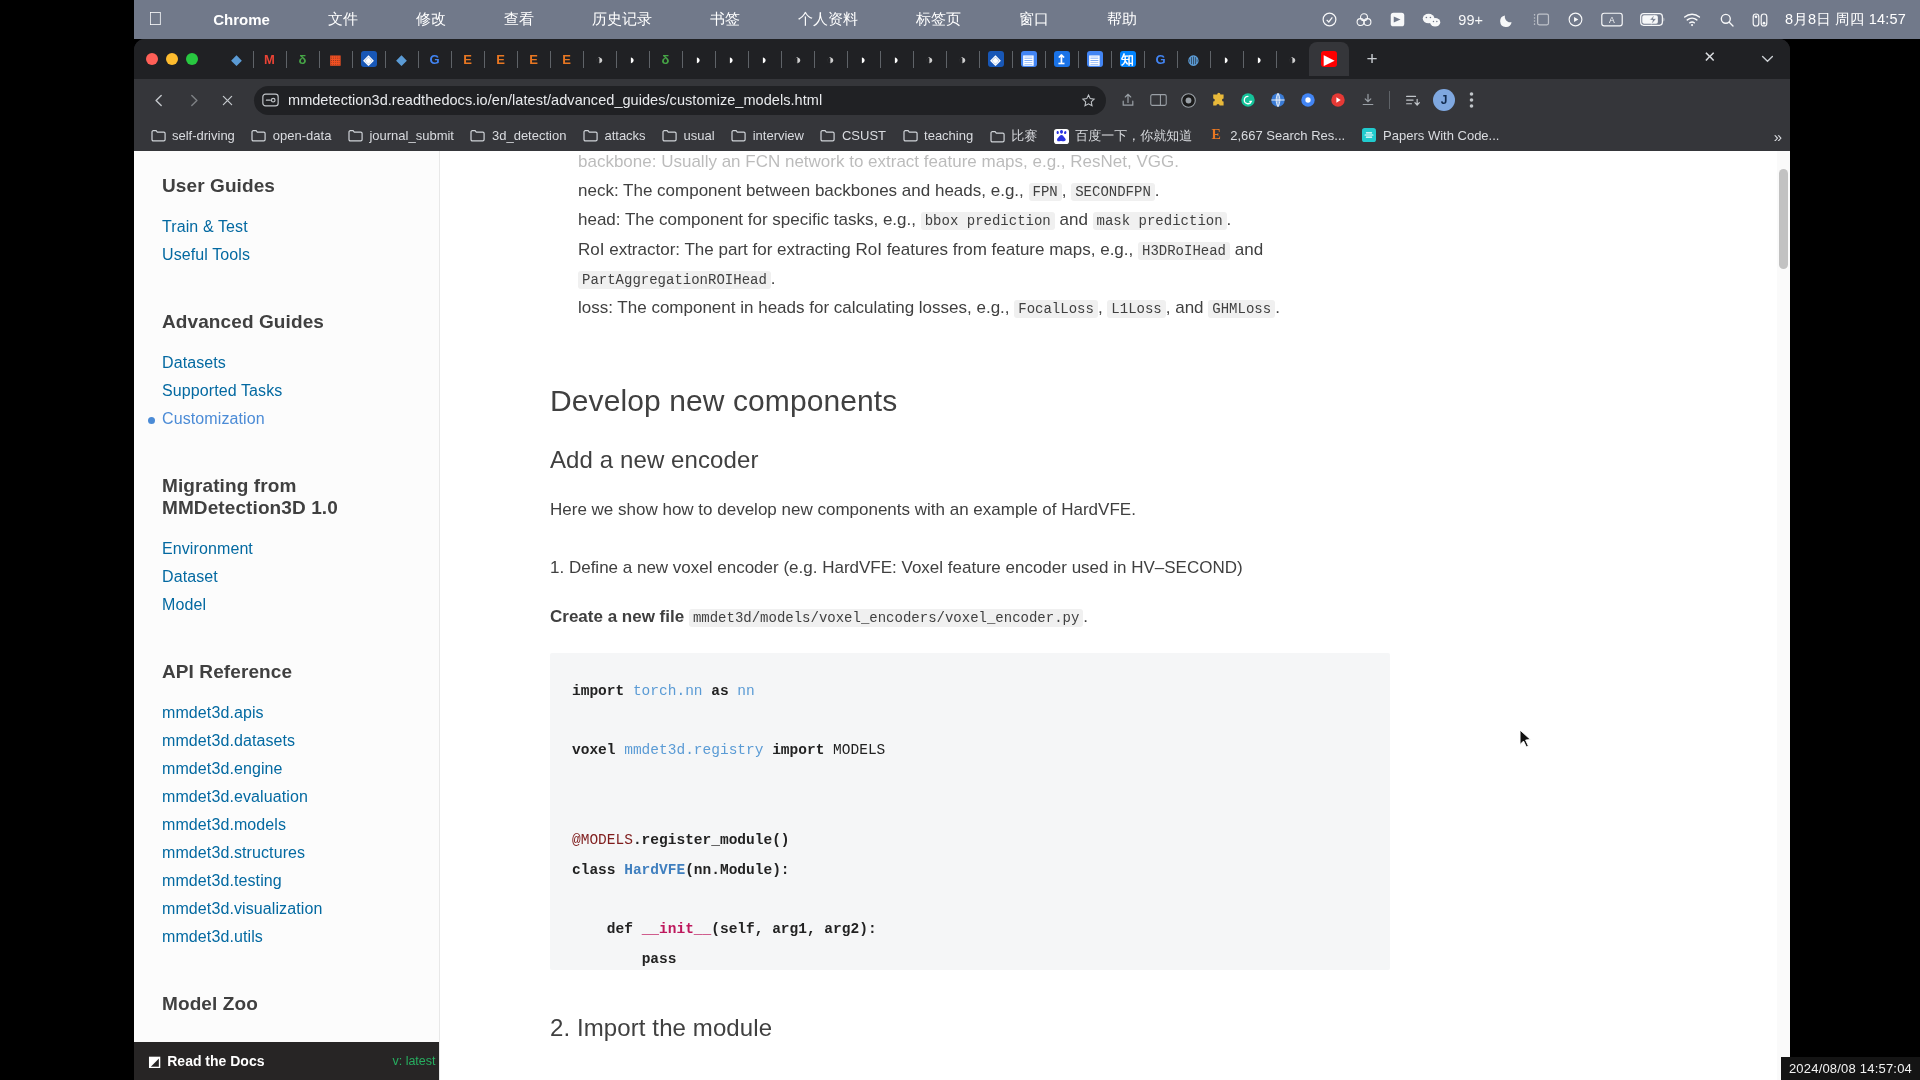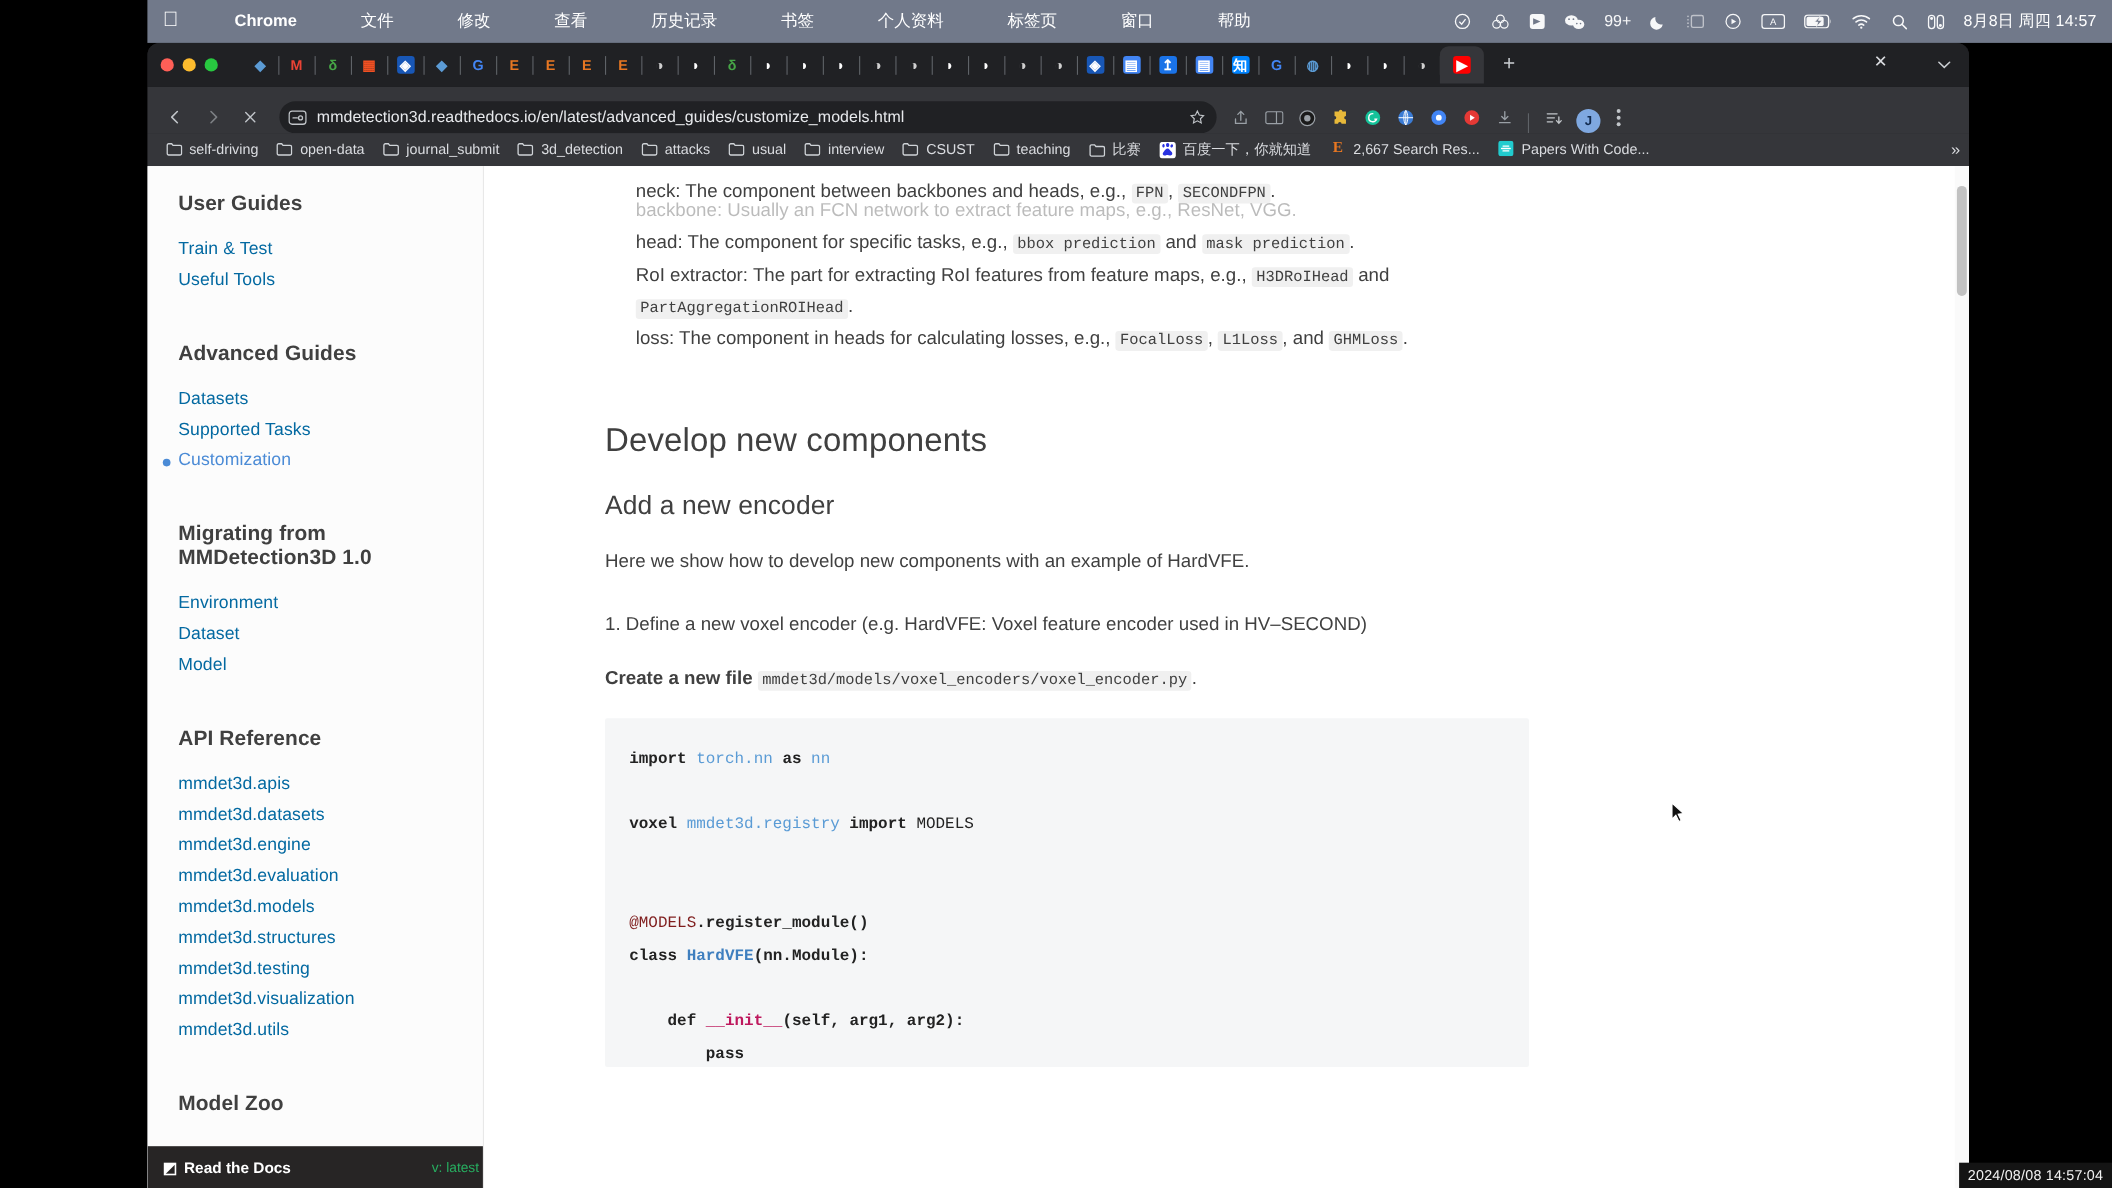--- a/index.html
+++ b/index.html
@@ -90,21 +90,21 @@
     color: #c8ccd0;
   }
   #tabclose {
     position: absolute; right: 74px; top: 10px;
     color: #dadce0; font-size: 15px; line-height: 1;
   }
 
   
   #toolbar {
     height: 42px; background: #35363a;
-    display: flex; align-items: flex-end;
+    display: flex; align-items: center;
     padding: 0 10px; gap: 0;
   }
   .navbtn {
     width: 30px; height: 30px; border-radius: 50%;
     display: flex; align-items: center; justify-content: center;
     color: #c1c5c9; font-size: 15px; margin-right: 4px;
   }
   .navbtn.dim { color: #7d8084; }
   #omnibox {
     flex: 1 1 auto; height: 29px; background: #202124;
@@ -729,25 +729,25 @@
           <span class="ver">
             <span>v: latest</span>
             <span>⇅</span>
           </span>
         </div>
       </div>
 
       <div id="content">
         <div class="cwrap">
 
+          <div class="bullet clip">backbone: Usually an FCN network to extract feature maps, e.g., ResNet, VGG.</div>
+
           <div class="bullet">
             <span>neck: The component between backbones and heads, e.g., </span><code class="lit">FPN</code><span>, </span><code class="lit">SECONDFPN</code><span>.</span>
           </div>
-
-          <div class="bullet clip">backbone: Usually an FCN network to extract feature maps, e.g., ResNet, VGG.</div>
 
           <div class="bullet">
             <span>head: The component for specific tasks, e.g., </span><code class="lit">bbox prediction</code><span> and </span><code class="lit">mask prediction</code><span>.</span>
           </div>
 
           <div class="bullet">
             <span>RoI extractor: The part for extracting RoI features from feature maps, e.g., </span><code class="lit">H3DRoIHead</code><span> and </span><code class="lit">PartAggregationROIHead</code><span>.</span>
           </div>
 
           <div class="bullet">
@@ -769,20 +769,21 @@
 
 <span class="d">@MODELS</span><span class="k">.register_module()</span>
 <span class="k">class</span> <span class="cls">HardVFE</span><span class="k">(nn.Module):</span>
 
     <span class="k">def</span> <span class="fn">__init__</span><span class="k">(self, arg1, arg2):</span>
         <span class="k">pass</span>
 
        
         </pre>
 
+          <h2 class="dh2 tail">2. Import the module</h2>
         </div>
 
         <div id="vscroll">
           <div id="vthumb"></div>
         </div>
 
         <div id="cursor">
           <svg width="13" height="19" viewBox="0 0 13 19">
             <path d="M1 1l10.5 9.6-4.9.5 2.8 5.8-2.1 1-2.8-5.8L1 15.6z" fill="#111" stroke="#fff" stroke-width="1"></path>
           </svg>

